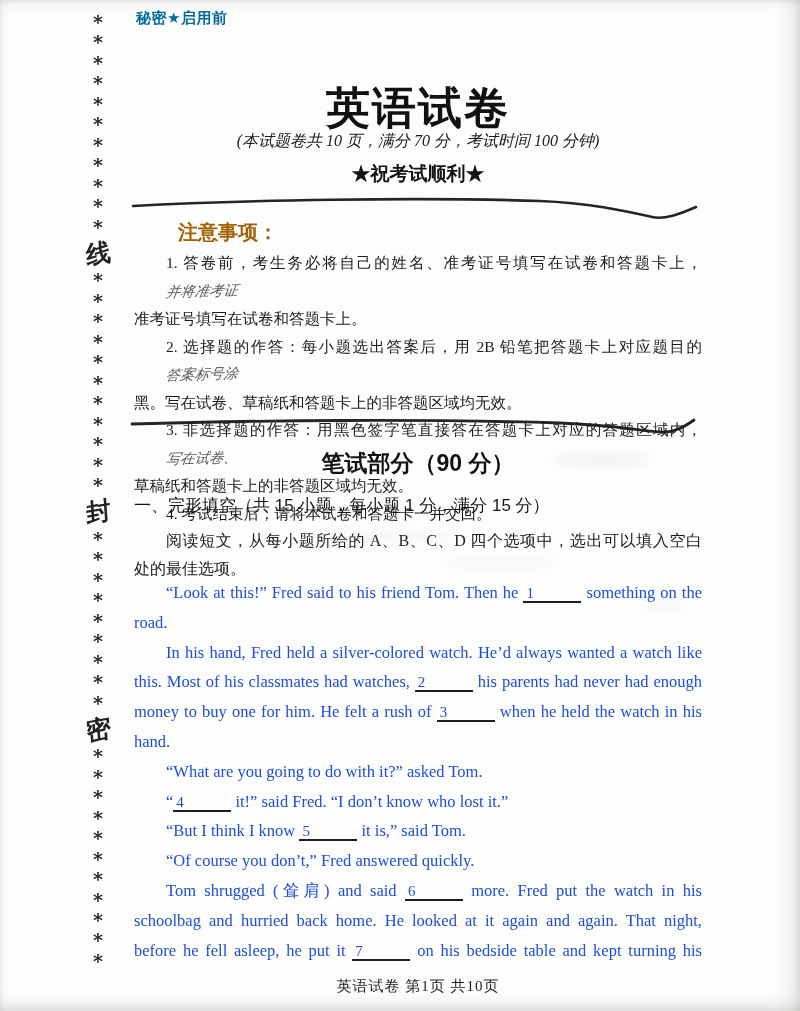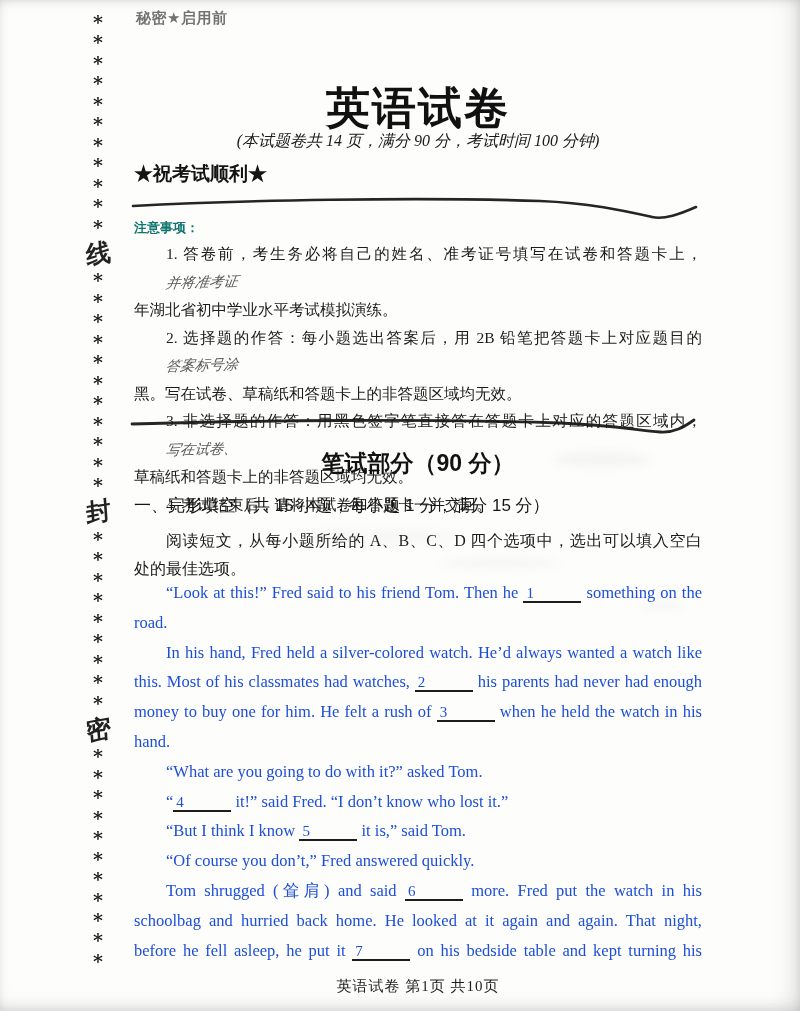--- a/index.html
+++ b/index.html
@@ -24,46 +24,46 @@
     font-family:"DejaVu Serif",serif;font-weight:bold;
     font-size:19px;line-height:13px;color:#161616;
   }
   .seal .sealchar{
     font-size:25px;font-weight:600;color:#222;line-height:26px;
     transform:rotate(-10deg) skewX(-6deg);
   }
   .secret{
     position:absolute;left:136px;top:9px;
     font-family:"Liberation Sans","DejaVu Sans",sans-serif;
-    font-weight:bold;font-size:15px;color:#737373;letter-spacing:.5px;
+    font-weight:bold;font-size:15px;color:#0369a1;letter-spacing:.5px;
   }
   .title1{
     position:absolute;left:134px;top:46px;width:568px;text-align:center;
     font-weight:bold;font-size:26px;letter-spacing:1px;color:#141414;
   }
   .title2{
     position:absolute;left:134px;top:79px;width:568px;text-align:center;
     font-family:"Liberation Sans","DejaVu Sans",sans-serif;
     font-weight:bold;font-size:44px;letter-spacing:2px;color:#111;
   }
   .subtitle{
     position:absolute;left:134px;top:131px;width:568px;text-align:center;
     font-size:16px;font-style:italic;color:#1a1a1a;
   }
   .wish{
-    position:absolute;left:134px;top:161px;width:568px;text-align:left;
+    position:absolute;left:134px;top:161px;width:568px;text-align:center;
     font-weight:bold;font-size:19px;color:#141414;
   }
   
   .dividers{position:absolute;left:0;top:0;width:800px;height:1011px;pointer-events:none;}
   
   .notice{position:absolute;left:134px;top:219px;width:568px;}
   .notice-heading{
     font-family:"Liberation Sans","DejaVu Sans",sans-serif;
-    font-weight:bold;font-size:13px;color:#0f766e;margin-bottom:3px;
+    font-weight:bold;font-size:20px;color:#a16207;margin-bottom:3px;margin-left:44px;
   }
   .nline{font-size:15.5px;line-height:27.5px;color:#1b1b1b;}
   
   .jline{text-align:justify;text-align-last:justify;}
   .jline.lastline{text-align-last:left;}
   .jline.indent{padding-left:32px;}
   .hand{
     display:inline-block;font-style:italic;opacity:.82;
     transform:skewX(-10deg) rotate(-1.5deg);font-size:.93em;color:#333;
   }
@@ -148,33 +148,33 @@
       <div class="star">*</div>
       <div class="star">*</div>
       <div class="star">*</div>
       <div class="star">*</div>
       <div class="star">*</div>
       <div class="star">*</div>
     </div>
 
   <div class="secret">秘密★启用前</div>
   <div class="title2">英语试卷</div>
-  <div class="subtitle">(本试题卷共 14 页，满分 90 分，考试时间 100 分钟)</div>
+  <div class="subtitle">(本试题卷共 10 页，满分 70 分，考试时间 100 分钟)</div>
   <div class="wish">★祝考试顺利★</div>
 
   <svg class="dividers" width="800" height="1011" viewBox="0 0 800 1011">
     <path d="M 133 206 C 240 200 420 197 540 201 C 590 203 625 211 652 217 C 664 220 680 214 696 207" fill="none" stroke="#252525" stroke-width="2.6" stroke-linecap="round"></path>
     <path d="M 132 424 C 260 420 430 419 560 423 C 610 425 636 430 660 432 C 674 433 684 427 694 420" fill="none" stroke="#252525" stroke-width="2.8" stroke-linecap="round"></path>
   </svg>
 
   <div class="notice">
     <div class="notice-heading">注意事项：</div>
     <div>
         <div class="jline nline indent">1. 答卷前，考生务必将自己的姓名、准考证号填写在试卷和答题卡上，<span class="hand">并将准考证</span></div>
-        <div class="jline nline lastline">年湖北省初中学业水平考试模拟演练。</div>
+        <div class="jline nline lastline">准考证号填写在试卷和答题卡上。</div>
         <div class="jline nline indent">2. 选择题的作答：每小题选出答案后，用 2B 铅笔把答题卡上对应题目的<span class="hand">答案标号涂</span></div>
         <div class="jline nline lastline">黑。写在试卷、草稿纸和答题卡上的非答题区域均无效。</div>
         <div class="jline nline indent">3. 非选择题的作答：用黑色签字笔直接答在答题卡上对应的答题区域内，<span class="hand">写在试卷、</span></div>
         <div class="jline nline lastline">草稿纸和答题卡上的非答题区域均无效。</div>
         <div class="jline nline indent lastline">4. 考试结束后，请将本试卷和答题卡一并交回。</div>
       </div>
   </div>
 
   <div class="written-heading">笔试部分（90 分）</div>
   <div class="cloze-heading">一、完形填空（共 15 小题，每小题 1 分，满分 15 分）</div>

